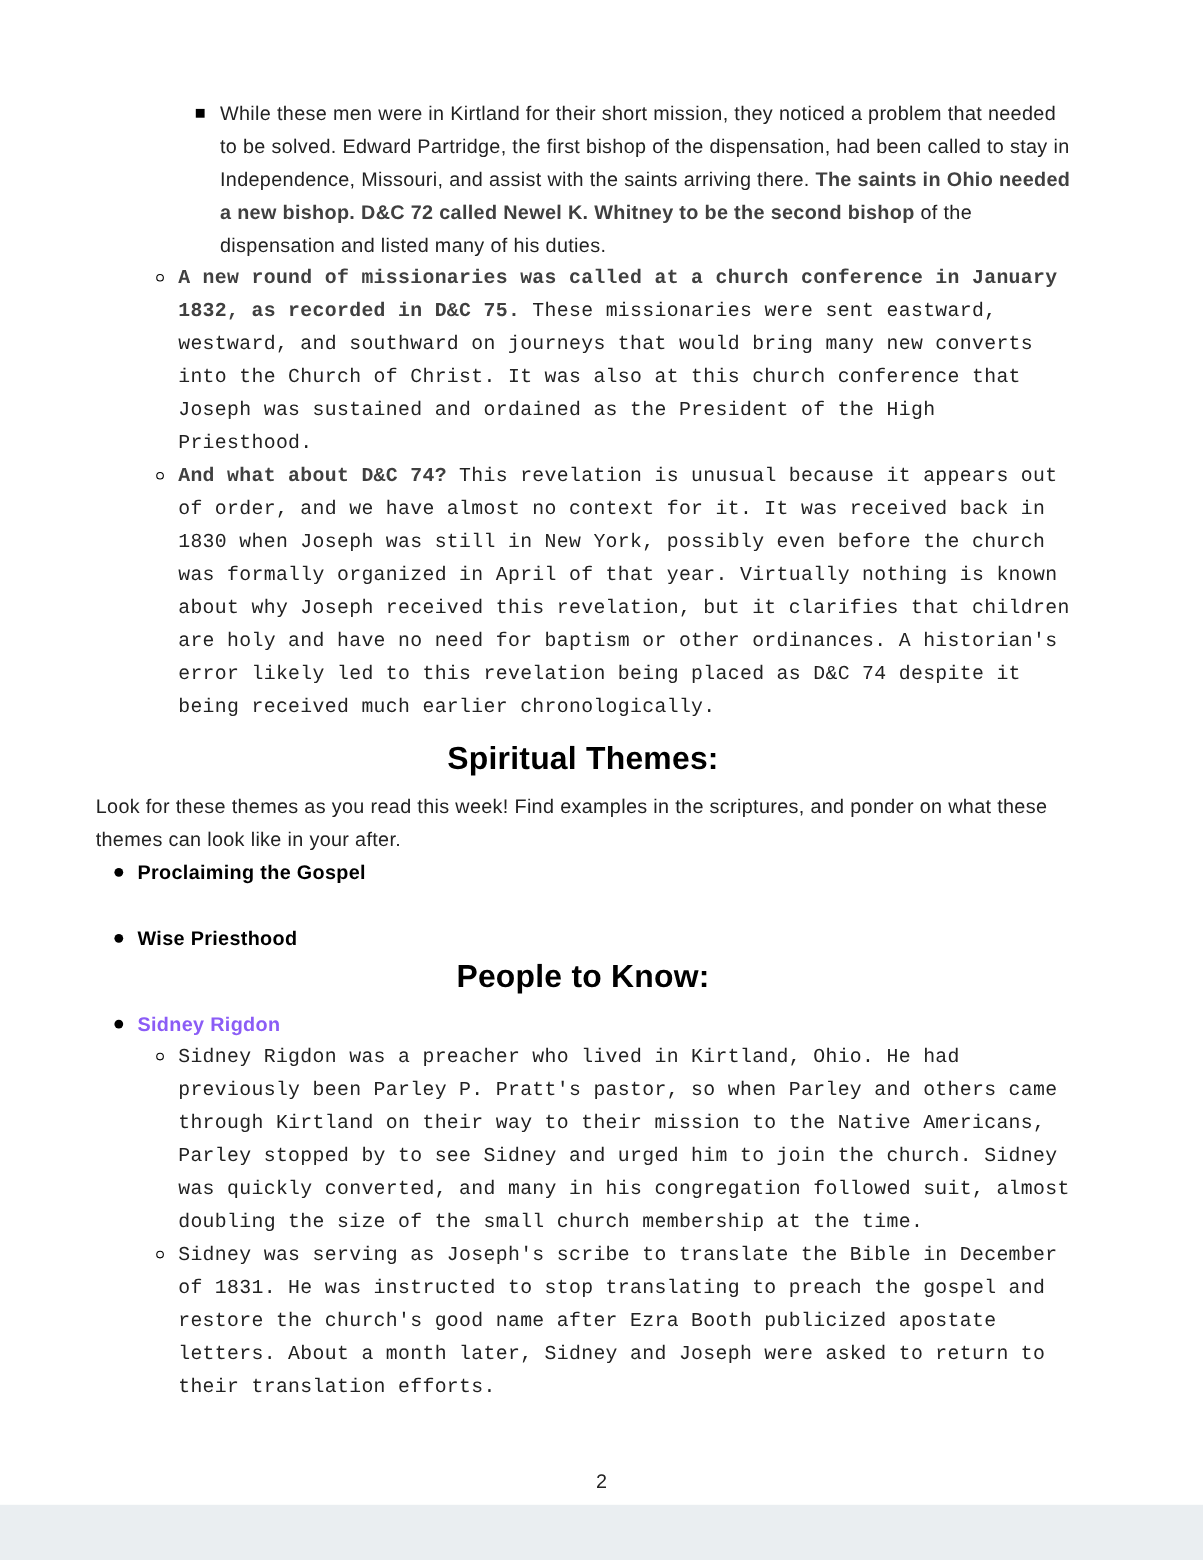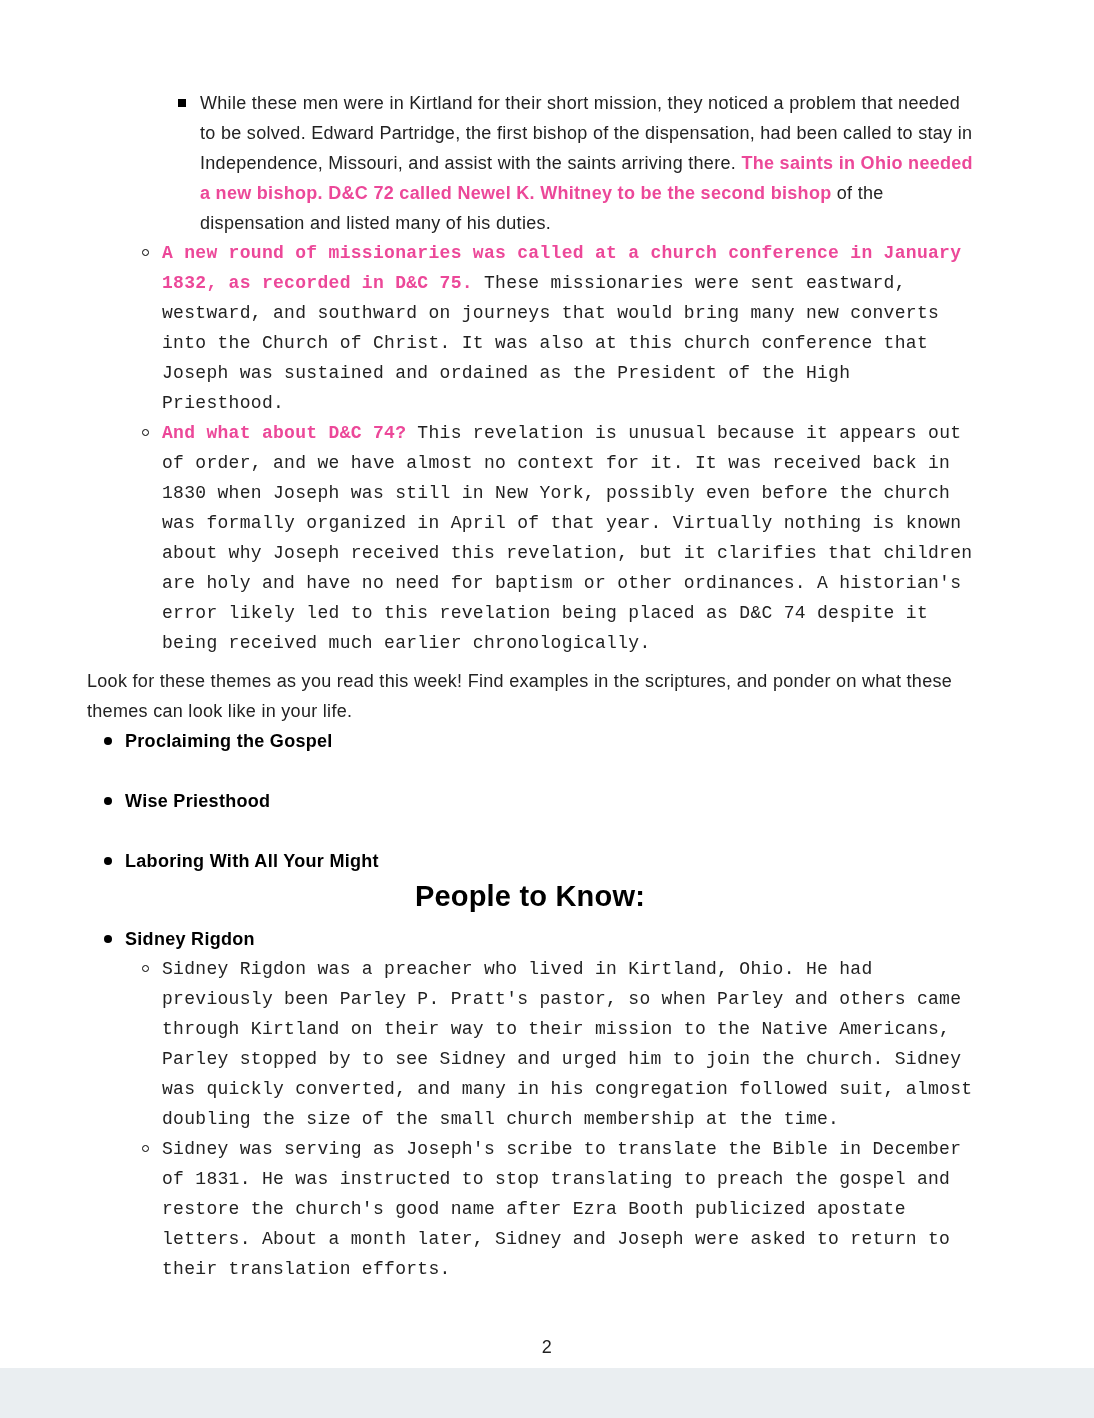--- a/index.html
+++ b/index.html
@@ -17,21 +17,21 @@
     background: #ffffff;
     padding: 88px 121px 0 87px;
     overflow: hidden;
     color: #222222;
     font-size: 18px;
     line-height: 30px;
     letter-spacing: 0.3px;
   }
   ul { list-style: none; margin: 0; padding: 0; }
   li { position: relative; }
-  .b { font-weight: bold; color: #ec4899; }
+  .b { font-weight: bold; color: #404040; }
 
   
   .lvl1 > li { padding-left: 38px; }
   .lvl2 > li { padding-left: 75px; font-family: Liberation Mono, monospace; }
   .lvl3 > li { padding-left: 113px; }
 
   .marker { position: absolute; display: block; }
   .lvl1 > li > .marker { left: 17px; top: 11px; }
   .lvl2 > li > .marker { left: 55px; top: 11px; }
   .lvl3 > li > .marker { left: 91px; top: 11px; }
@@ -48,21 +48,21 @@
   .h-spiritual { margin-top: 12px; }
   .h-people   { }
 
   .intro { margin: 8px 0 0 0; }
 
   .themes { }
   .themes > li { margin-bottom: 30px; font-weight: bold; color: #000; }
   .themes > li:last-child { margin-bottom: 0; }
 
   .people { margin-top: 8px; }
-  .person-name { font-weight: bold; color: #000000; }
+  .person-name { font-weight: bold; color: #8b5cf6; }
 
   .page-num {
     position: absolute;
     bottom: 6px; left: 0; right: 0;
     text-align: center;
     font-size: 18px; line-height: 30px;
     color: #222;
   }
   .footer-strip { width: 1094px; height: 50px; background: #eaeef1; }
 </style>
@@ -83,35 +83,32 @@
       <li>
         <span class="marker m-circle"></span>
         <span class="b">A new round of missionaries was called at a church conference in January 1832, as recorded in D&amp;C 75.</span><span> These missionaries were sent eastward, westward, and southward on journeys that would bring many new converts into the Church of Christ. It was also at this church conference that Joseph was sustained and ordained as the President of the High Priesthood.</span>
       </li>
       <li>
         <span class="marker m-circle"></span>
         <span class="b">And what about D&amp;C 74?</span><span> This revelation is unusual because it appears out of order, and we have almost no context for it. It was received back in 1830 when Joseph was still in New York, possibly even before the church was formally organized in April of that year. Virtually nothing is known about why Joseph received this revelation, but it clarifies that children are holy and have no need for baptism or other ordinances. A historian's error likely led to this revelation being placed as D&amp;C 74 despite it being received much earlier chronologically.</span>
       </li>
     </ul>
 
+    <h2 class="h-spiritual">Spiritual Themes:</h2>
 
-    <p class="intro">Look for these themes as you read this week! Find examples in the scriptures, and ponder on what these themes can look like in your life.</p>
+    <p class="intro">Look for these themes as you read this week! Find examples in the scriptures, and ponder on what these themes can look like in your after.</p>
 
     <ul class="lvl1 themes">
       <li>
         <span class="marker m-disc"></span>
         <span>Proclaiming the Gospel</span>
       </li>
       <li>
         <span class="marker m-disc"></span>
         <span>Wise Priesthood</span>
-      </li>
-      <li>
-        <span class="marker m-disc"></span>
-        <span>Laboring With All Your Might</span>
       </li>
     </ul>
 
     <h2 class="h-people">People to Know:</h2>
 
     <ul class="lvl1 people">
       <li>
         <span class="marker m-disc"></span>
         <span class="person-name">Sidney Rigdon</span>
         <ul class="lvl2" style="margin-left:-38px;">

